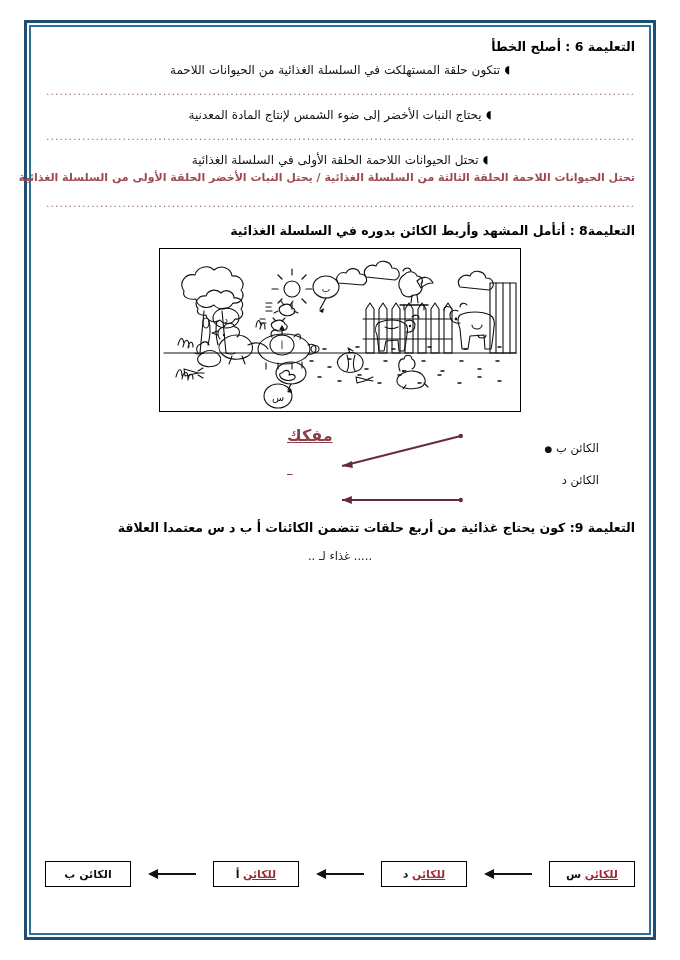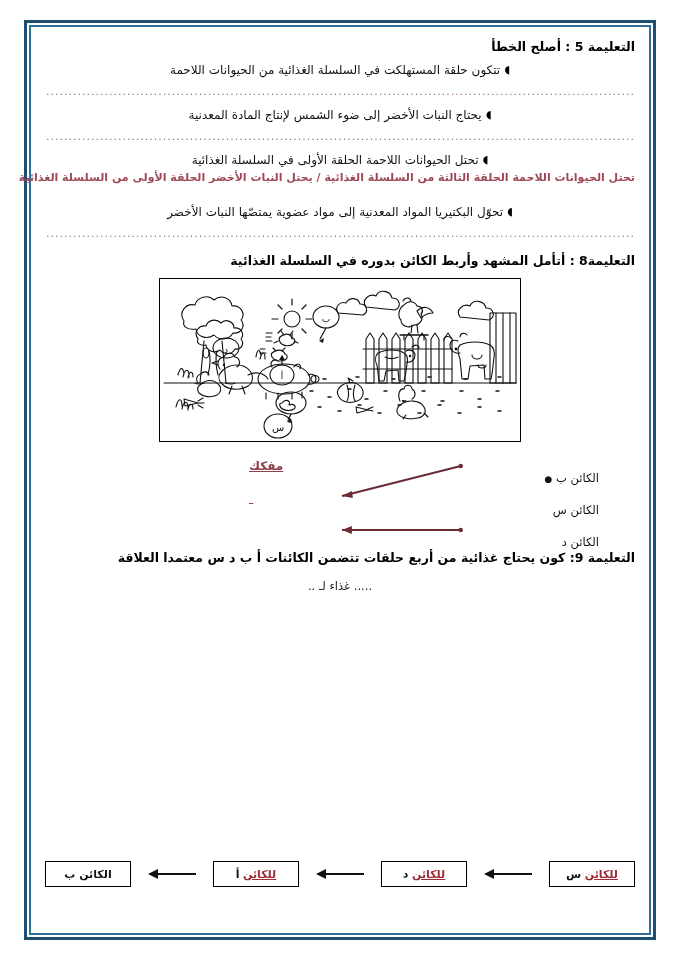--- a/index.html
+++ b/index.html
@@ -112,25 +112,26 @@
   }
   .match .left-col{
     position:absolute;
     left:204px;top:0;
     width:96px;
     text-align:left;
   }
   .match .left-col div{
     height:32px;
     line-height:32px;
-    font-size:12px;
+    font-size:16px;
     font-weight:bold;
     color:#8d3f4b;
     text-decoration:underline;
     white-space:nowrap;
+    margin-left:38px;
   }
   .match svg{
     position:absolute;
     left:0;top:0;
     width:100%;height:96px;
     overflow:visible;
   }
 
   
   .mid-note{
@@ -175,21 +176,21 @@
     position:relative;
   }
   .arrow svg{display:block;}
 </style>
 </head>
 <body>
 
 <div class="page-frame">
   <div class="sheet">
 
-    <div class="heading ar">التعليمة 5 : أصلح الخطأ</div>
+    <div class="heading ar">التعليمة 6 : أصلح الخطأ</div>
 
     <div class="stmt ar">
       <span class="bullet">◖</span><span>تتكون حلقة المستهلكت في السلسلة الغذائية من الحيوانات اللاحمة</span>
     </div>
     <div class="answer-wrap">
       <div class="dots-line">..............................................................................................................................................................................................</div>
     </div>
 
     <div class="stmt ar">
       <span class="bullet">◖</span><span>يحتاج النبات الأخضر إلى ضوء الشمس لإنتاج المادة المعدنية</span>
@@ -198,23 +199,20 @@
       <div class="dots-line">..............................................................................................................................................................................................</div>
     </div>
 
     <div class="stmt ar">
       <span class="bullet">◖</span><span>تحتل الحيوانات اللاحمة الحلقة الأولى في السلسلة الغذائية</span>
     </div>
     <div class="answer-wrap">
       <span class="answer plain big">تحتل الحيوانات اللاحمة الحلقة الثالثة من السلسلة الغذائية / يحتل النبات الأخضر الحلقة الأولى من السلسلة الغذائية</span>
     </div>
 
-    <div class="stmt ar" style="margin-top:16px;">
-      <span class="bullet">◖</span><span>تحوّل البكتيريا المواد المعدنية إلى مواد عضوية يمتصّها النبات الأخضر</span>
-    </div>
     <div class="answer-wrap">
       <div class="dots-line">..............................................................................................................................................................................................</div>
     </div>
 
     <div class="heading ar" style="margin-top:12px;">التعليمة8 : أتأمل المشهد وأربط الكائن بدوره في السلسلة الغذائية</div>
 
     <div class="figure-box">
       <svg viewBox="0 0 360 162" xmlns="http://www.w3.org/2000/svg" fill="none" stroke="#111" stroke-width="1.1" stroke-linecap="round" stroke-linejoin="round">
         <rect x="0" y="0" width="360" height="162" fill="#fff" stroke="none"></rect>
 
@@ -346,21 +344,20 @@
         <line x1="420" y1="16" x2="300" y2="46" stroke="#6a2b35" stroke-width="2"></line>
         <circle cx="420" cy="16" r="2.2" fill="#6a2b35"></circle>
         <path d="M300 46 l10 -5 l1 7 z" fill="#6a2b35"></path>
 
         <line x1="420" y1="80" x2="300" y2="80" stroke="#6a2b35" stroke-width="2"></line>
         <circle cx="420" cy="80" r="2.2" fill="#6a2b35"></circle>
         <path d="M300 80 l10 -4 l0 8 z" fill="#6a2b35"></path>
       </svg>
       <div class="right-col ar">
         <div><span>الكائن ب</span> <span style="font-size:9px;">●</span></div>
-        <div><span>الكائن س</span></div>
         <div><span>الكائن د</span></div>
       </div>
       <div class="left-col ar">
         <div>مفكك</div>
         <div>&nbsp;</div>
       </div>
     </div>
 
     <div class="heading ar" style="margin-top:4px;">التعليمة 9: كون يحتاج غذائية من أربع حلقات تتضمن الكائنات أ ب د س معتمدا العلاقة</div>
 

